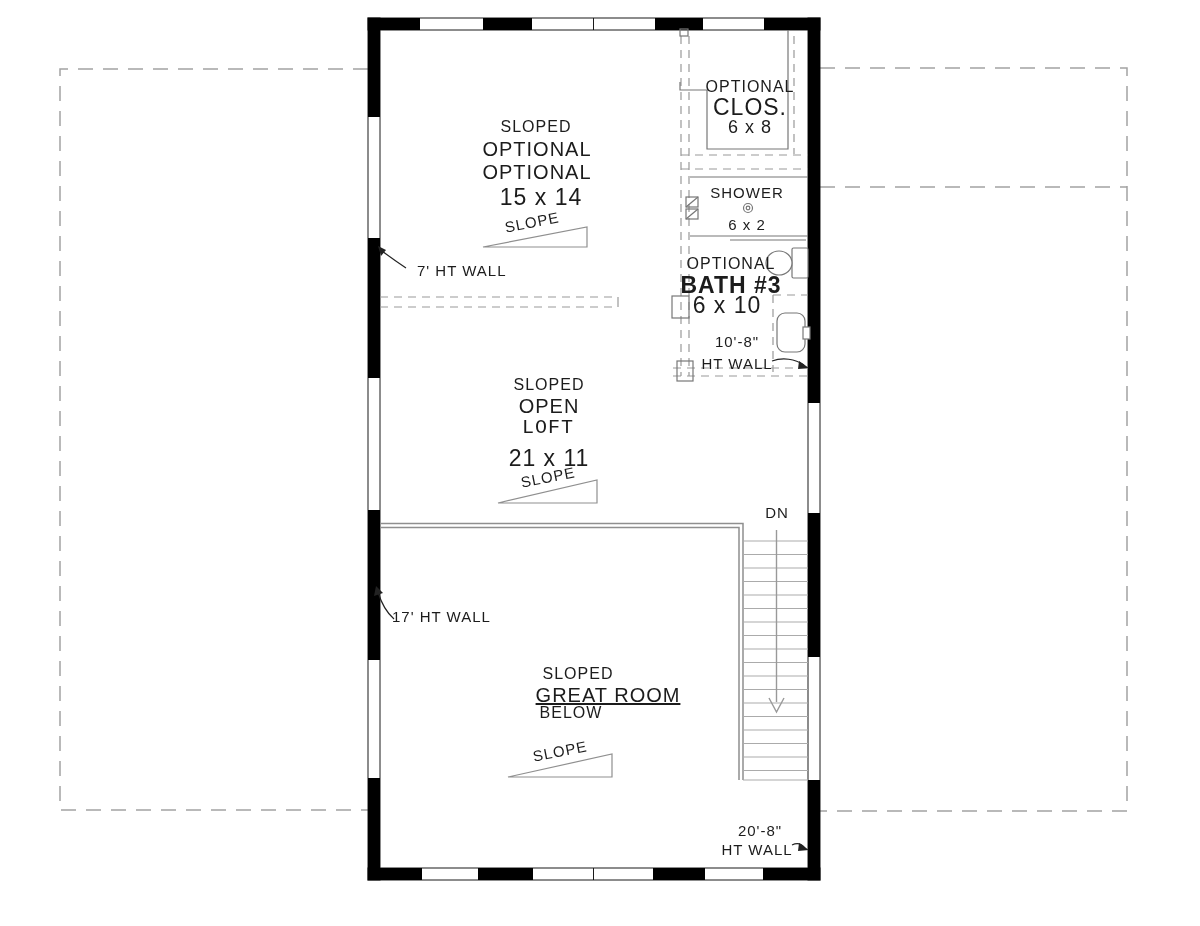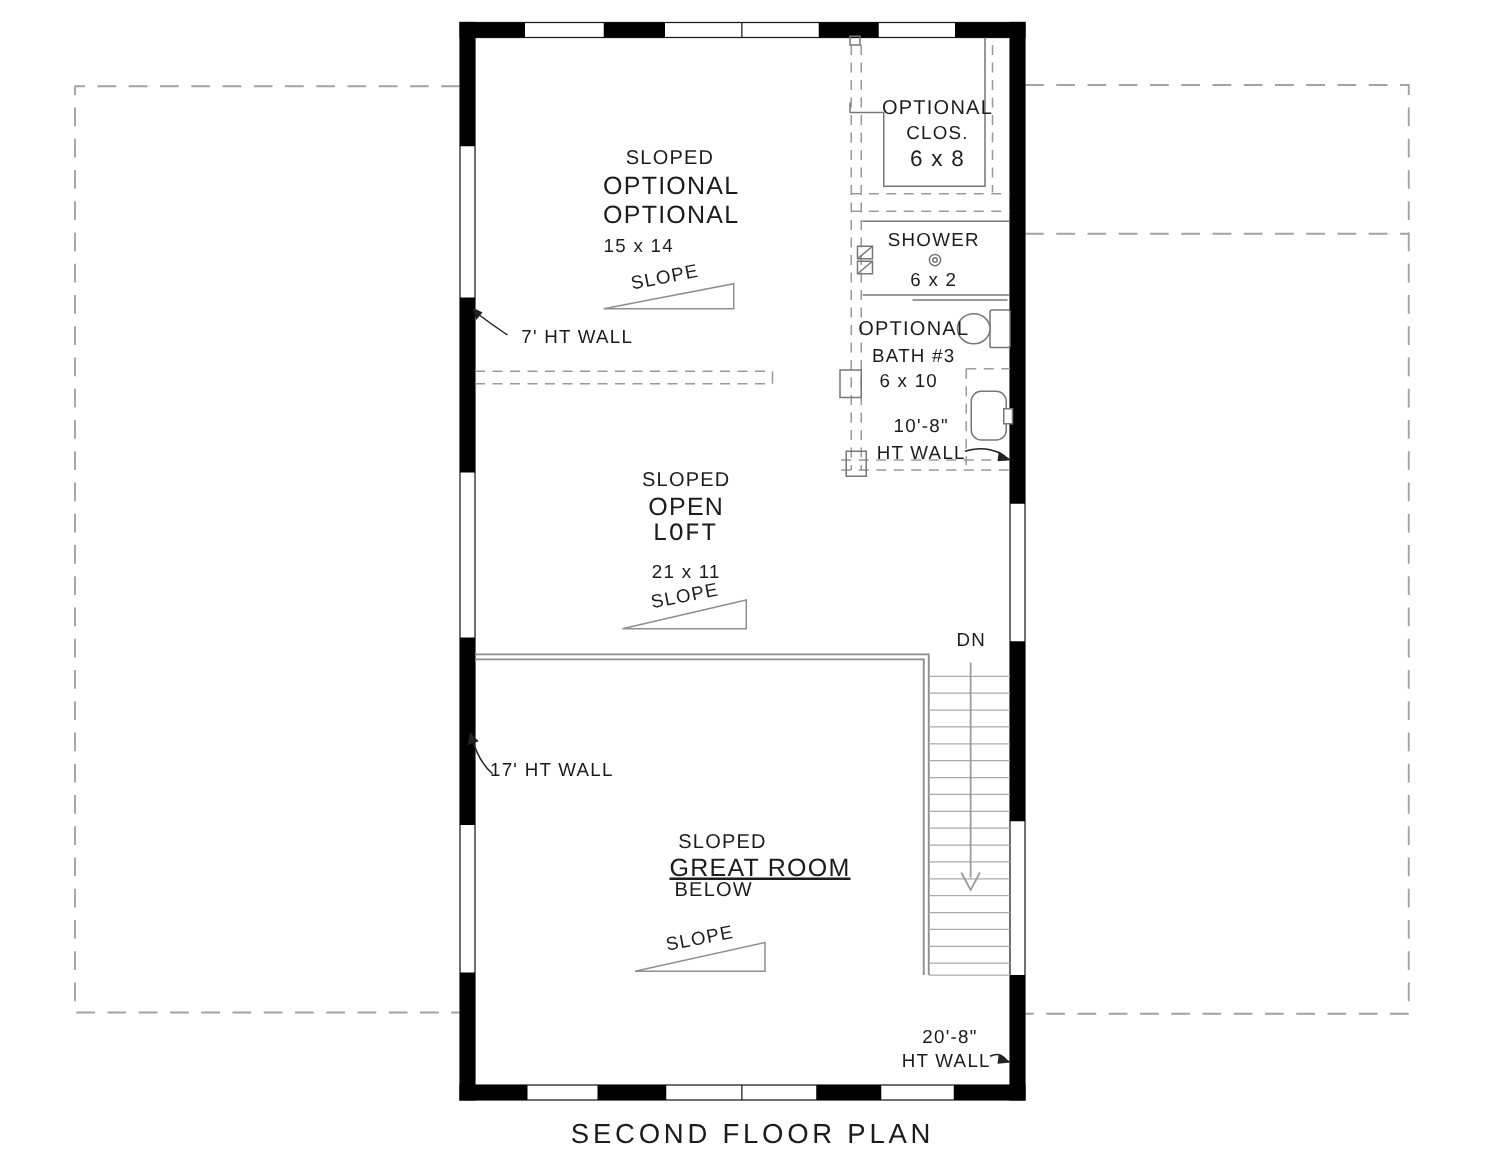--- a/index.html
+++ b/index.html
@@ -4,21 +4,21 @@
 <style>
   html,body{margin:0;padding:0;background:#ffffff;}
   #plan{position:relative;width:1200px;height:926px;background:#ffffff;overflow:hidden;
         font-family:"Liberation Sans",sans-serif;color:#1c1c1c;}
   #plan svg{position:absolute;left:0;top:0;}
   .lbl{position:absolute;transform:translate(-50%,-50%);white-space:nowrap;
        color:#1c1c1c;letter-spacing:1px;text-align:center;line-height:1;}
   .lbl.left{transform:translate(0,-50%);}
   .rot{transform:translate(-50%,-50%) rotate(-11deg);}
   .fs15{font-size:15px;} .fs16{font-size:16px;} .fs18{font-size:18px;text-align:center;}
-  .fs19{font-size:15px;} .fs20{font-size:20px;}
+  .fs19{font-size:23px;} .fs20{font-size:20px;}
   .title{font-size:22px;letter-spacing:3px;}
 </style>
 </head>
 <body>
 
 <div id="plan">
 
   <svg width="1200" height="926" viewBox="0 0 1200 926">
 
     <g stroke="#a3a3a3" stroke-width="1.5" fill="none" stroke-dasharray="15 10">
@@ -149,34 +149,34 @@
       <polygon points="378,246 386,250 381,256"></polygon>
       <polygon points="376,586 374,596 383,593"></polygon>
       <polygon points="809,368 799,361 798,369"></polygon>
       <polygon points="809,850 799,843 798,851"></polygon>
     </g>
   </svg>
 
   <div class="lbl fs16" style="left:536px;top:127px;">SLOPED</div>
   <div class="lbl fs20" style="left:537px;top:149px;">OPTIONAL</div>
   <div class="lbl fs20" style="left:537px;top:172px;">OPTIONAL</div>
-  <div class="lbl fs19" style="left:511px;top:197px;">15 x 14</div>
+  <div class="lbl fs19" style="left:541px;top:197px;">15 x 14</div>
   <div class="lbl rot fs15" style="left:532px;top:222px;">SLOPE</div>
 
   <div class="lbl left fs15" style="left:403px;top:270px;margin-left:14px;">7' HT WALL</div>
 
   <div class="lbl fs16" style="left:750px;top:87px;">OPTIONAL</div>
   <div class="lbl fs19" style="left:750px;top:107px;">CLOS.</div>
   <div class="lbl fs18" style="left:750px;top:127px;">6 x 8</div>
 
   <div class="lbl fs15" style="left:747px;top:192px;">SHOWER</div>
   <div class="lbl fs15" style="left:747px;top:224px;">6 x 2</div>
 
   <div class="lbl fs16" style="left:731px;top:264px;">OPTIONAL</div>
-  <div class="lbl fs19" style="left:731px;top:285px;">BATH #3</div>
+  <div class="lbl fs19" style="left:731px;top:285px;font-weight:bold;">BATH #3</div>
   <div class="lbl fs19" style="left:727px;top:305px;">6 x 10</div>
 
   <div class="lbl fs15" style="left:737px;top:341px;">10'-8"</div>
   <div class="lbl fs15" style="left:737px;top:363px;">HT WALL</div>
 
   <div class="lbl fs16" style="left:549px;top:385px;">SLOPED</div>
   <div class="lbl fs20" style="left:549px;top:406px;">OPEN</div>
   <div class="lbl fs20" style="left:548px;top:428px;font-family:Liberation Mono, monospace;">LOFT</div>
   <div class="lbl fs19" style="left:549px;top:458px;">21 x 11</div>
   <div class="lbl rot fs15" style="left:548px;top:477px;">SLOPE</div>
@@ -186,15 +186,14 @@
   <div class="lbl left fs15" style="left:392px;top:616px;">17' HT WALL</div>
 
   <div class="lbl fs16" style="left:578px;top:674px;">SLOPED</div>
   <div class="lbl fs20" style="left:608px;top:695px;text-decoration:underline;">GREAT ROOM</div>
   <div class="lbl fs16" style="left:571px;top:713px;">BELOW</div>
   <div class="lbl rot fs15" style="left:560px;top:751px;">SLOPE</div>
 
   <div class="lbl fs15" style="left:760px;top:830px;">20'-8"</div>
   <div class="lbl fs15" style="left:757px;top:849px;">HT WALL</div>
 
-  <div class="lbl title" style="left:602px;top:907px;">SECOND FLOOR PLAN</div>
 
 </div>
 
 </body></html>

